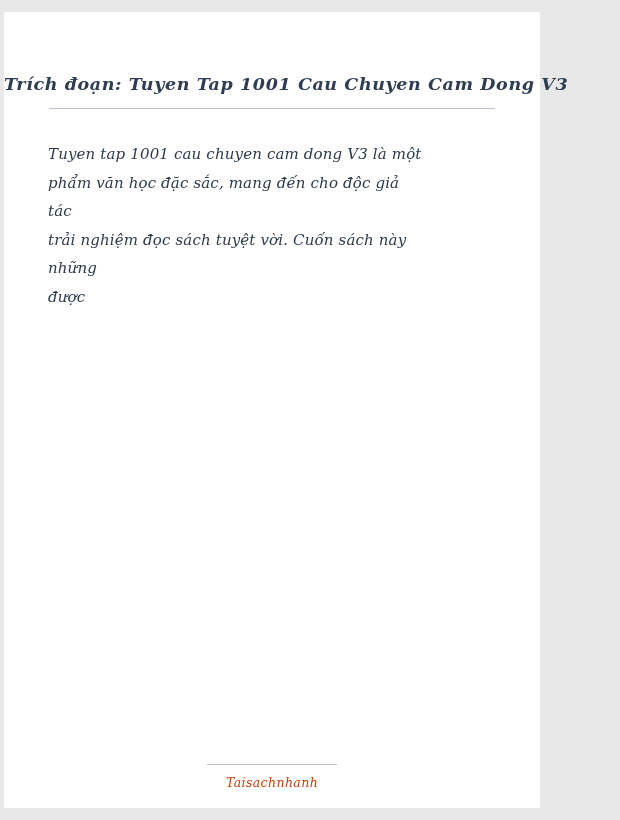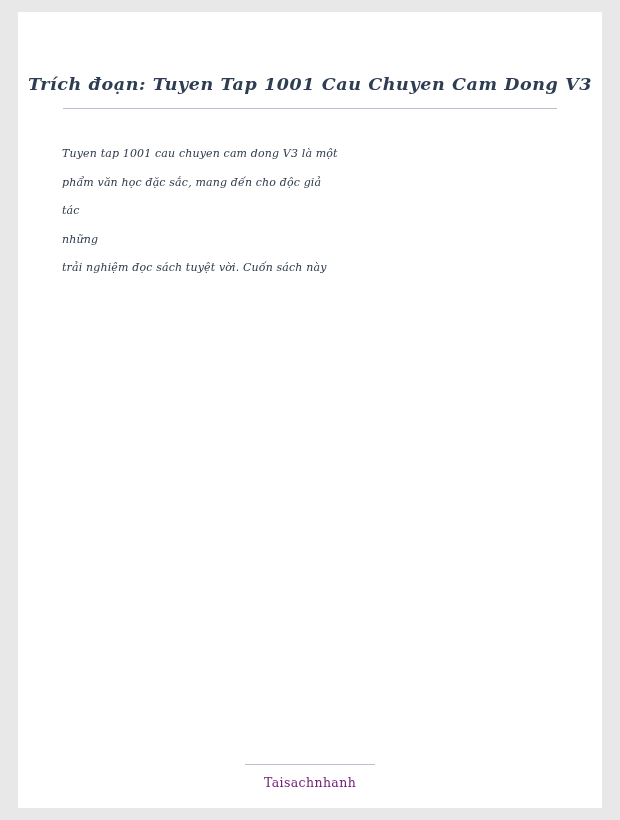--- a/index.html
+++ b/index.html
@@ -8,23 +8,23 @@
   }
   body {
     width: 620px;
     height: 820px;
     background: #e8e8e8;
     font-family: "Liberation Serif", serif;
     overflow: hidden;
   }
   .page {
     position: absolute;
-    left: 18px;
+    left: 4px;
     top: 12px;
-    width: 584px;
+    width: 536px;
     height: 796px;
     background: #ffffff;
     box-sizing: border-box;
   }
   .doc-title {
     position: absolute;
     left: 0;
     right: 0;
     top: 62px;
     text-align: center;
@@ -46,60 +46,62 @@
   }
   .body-block {
     position: absolute;
     left: 44px;
     top: 128px;
     right: 60px;
   }
   .body-line {
     font-family: "DejaVu Serif", serif;
     font-style: italic;
-    font-size: 11px;
+    font-size: 15px;
     line-height: 28.5px;
     color: #2c3a4b;
     letter-spacing: 0.15px;
     white-space: pre;
   }
   .footer {
     position: absolute;
     left: 0;
     right: 0;
     bottom: 18px;
     text-align: center;
   }
   .footer-rule {
     width: 130px;
     height: 1px;
     background: #b9c2cc;
     margin: 0 auto 10px auto;
   }
   .footer-text {
     font-family: "DejaVu Serif", serif;
+    font-style: italic;
     font-size: 12.5px;
-    color: #701a75;
+    color: #c2410c;
     letter-spacing: 0.4px;
   }
 </style>
 </head>
 <body>
 
 <div class="page">
 
   <div class="doc-title">Trích đoạn: Tuyen Tap 1001 Cau Chuyen Cam Dong V3</div>
   <div class="title-rule"></div>
 
   <div class="body-block">
     <div class="body-line">Tuyen tap 1001 cau chuyen cam dong V3 là một</div>
     <div class="body-line">phẩm văn học đặc sắc, mang đến cho độc giả</div>
     <div class="body-line">tác</div>
+    <div class="body-line">trải nghiệm đọc sách tuyệt vời. Cuốn sách này</div>
     <div class="body-line">những</div>
-    <div class="body-line">trải nghiệm đọc sách tuyệt vời. Cuốn sách này</div>
+    <div class="body-line">được</div>
   </div>
 
   <div class="footer">
     <div class="footer-rule"></div>
     <div class="footer-text">Taisachnhanh</div>
   </div>
 
 </div>
 
 </body></html>

